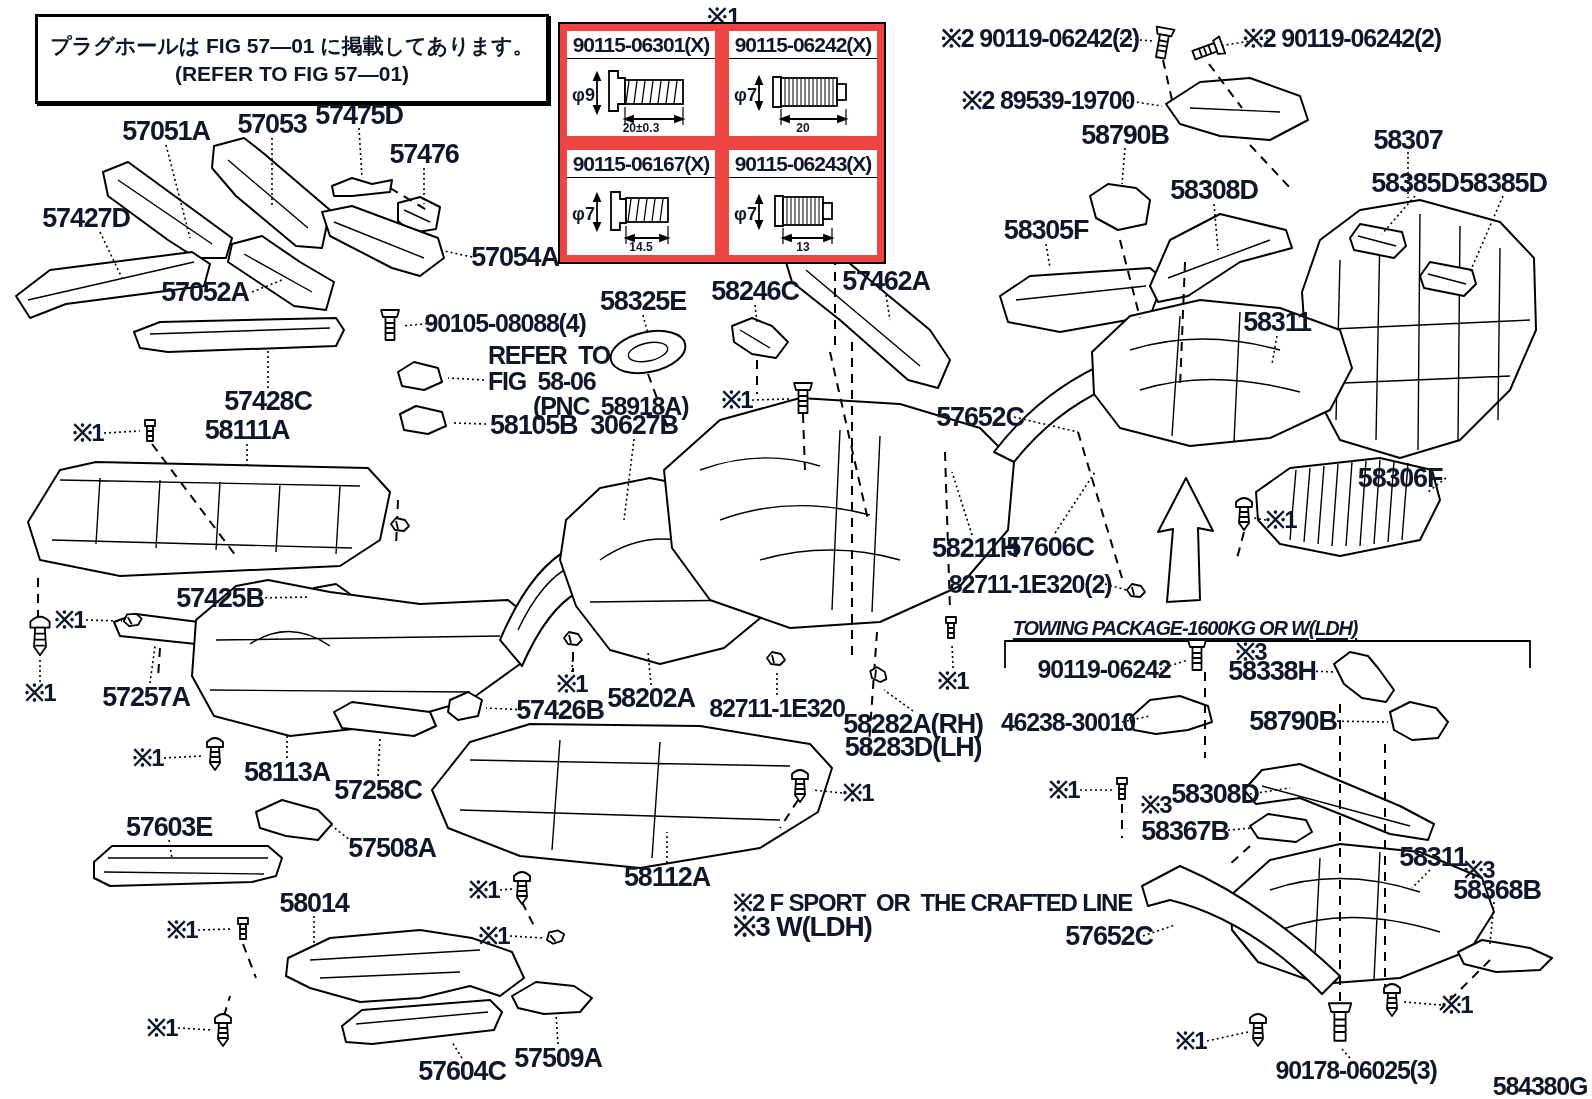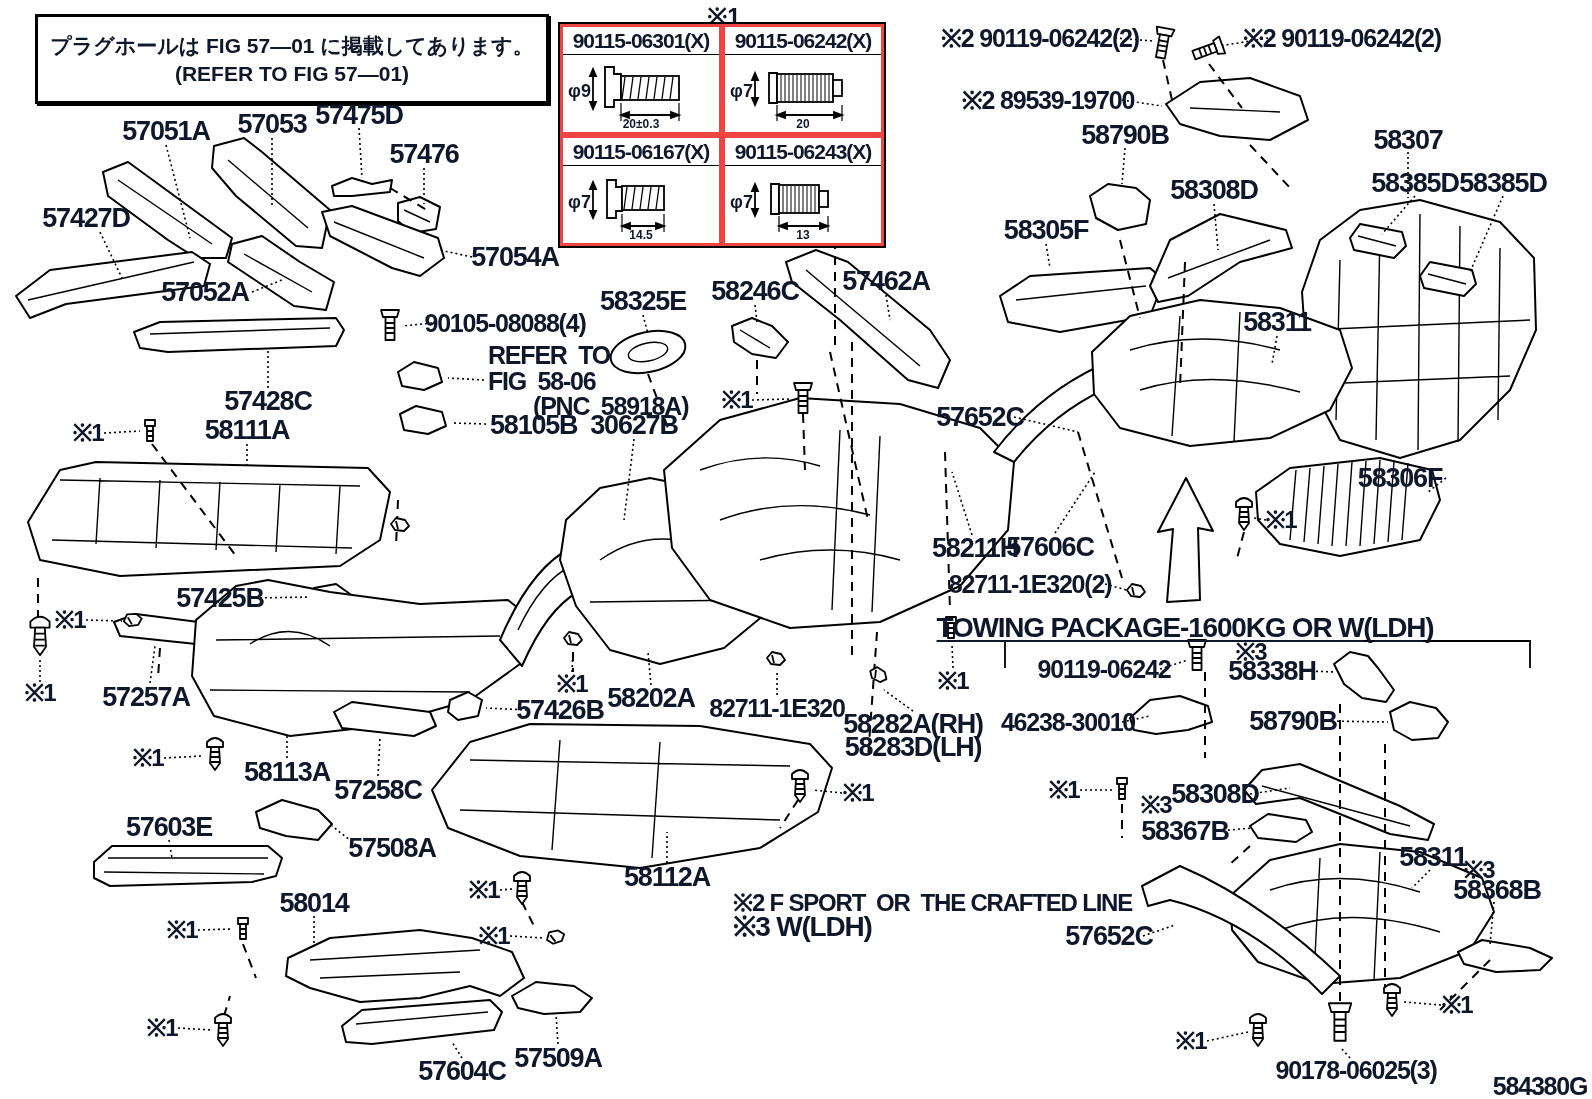--- a/index.html
+++ b/index.html
@@ -22,21 +22,21 @@
   .notebox{position:absolute;left:35px;top:14px;width:508px;height:84px;border:3px solid #000;
            box-shadow:2px 2px 0 #000;display:flex;flex-direction:column;justify-content:center;
            align-items:center;gap:2px;font-weight:bold;text-align:center;}
   .nb-jp{font-size:21px;}
   .nb-en{font-size:19px;}
   .nb-ref{font-size:21px;}
   
   .fmark{position:absolute;left:724px;top:-1px;transform:translateX(-50%);font-weight:bold;font-size:24px;}
   .ftable{position:absolute;left:558px;top:22px;width:324px;border:2px solid #000;background:#fff;}
   .fgrid{display:grid;grid-template-columns:1fr 1fr;}
-  .fcell{border:3px solid #ef4444;}
+  .fcell{border:7px solid #ef4444;}
   .fhead{height:27px;border-bottom:1px solid #000;display:flex;align-items:center;justify-content:center;
          font-weight:bold;font-size:21px;letter-spacing:-1px;}
   .fbody{position:relative;height:77px;}
   .fdia{position:absolute;left:5px;top:26px;font-weight:bold;font-size:18px;}
   .flen{position:absolute;left:0;right:0;bottom:1px;text-align:center;font-weight:bold;font-size:12px;}
   .fscrew{position:absolute;left:0;top:0;}
 </style>
 </head>
 <body>
 
@@ -485,21 +485,21 @@
       <div class="plabel" style="left: 755px; top: 291px;">58246C</div>
       <div class="plabel" style="left: 886px; top: 281px;">57462A</div>
       <div class="plabel" style="left: 634px; top: 425px;">30627B</div>
       <div class="plabel" style="left: 737px; top: 400px; font-size: 24px;">※1</div>
       <div class="plabel" style="left: 980px; top: 417px;">57652C</div>
       <div class="plabel" style="left: 975px; top: 548px;">58211H</div>
       <div class="plabel" style="left: 1050px; top: 547px;">57606C</div>
       <div class="plabel" style="left: 1030px; top: 584px; font-size: 25px;">82711-1E320(2)</div>
       <div class="plabel" style="left: 1400px; top: 478px;">58306F</div>
       <div class="plabel" style="left: 1281px; top: 520px; font-size: 24px;">※1</div>
-      <div class="plabel ul" style="left: 1185px; top: 628px; font-size: 28px;">TOWING PACKAGE-1600KG OR W(LDH)</div>
+      <div class="plabel ul" style="left: 1185px; top: 628px; font-size: 20px; font-style: italic;">TOWING PACKAGE-1600KG OR W(LDH)</div>
       <div class="plabel" style="left: 1104px; top: 669px; font-size: 25px;">90119-06242</div>
       <div class="plabel" style="left: 1251px; top: 652px; font-size: 24px;">※3</div>
       <div class="plabel" style="left: 1272px; top: 671px;">58338H</div>
       <div class="plabel" style="left: 1068px; top: 722px; font-size: 25px;">46238-30010</div>
       <div class="plabel" style="left: 1293px; top: 721px;">58790B</div>
       <div class="plabel" style="left: 1064px; top: 790px; font-size: 24px;">※1</div>
       <div class="plabel" style="left: 1215px; top: 794px;">58308D</div>
       <div class="plabel" style="left: 1156px; top: 805px; font-size: 24px;">※3</div>
       <div class="plabel" style="left: 1185px; top: 831px;">58367B</div>
       <div class="plabel" style="left: 1433px; top: 857px;">58311</div>

